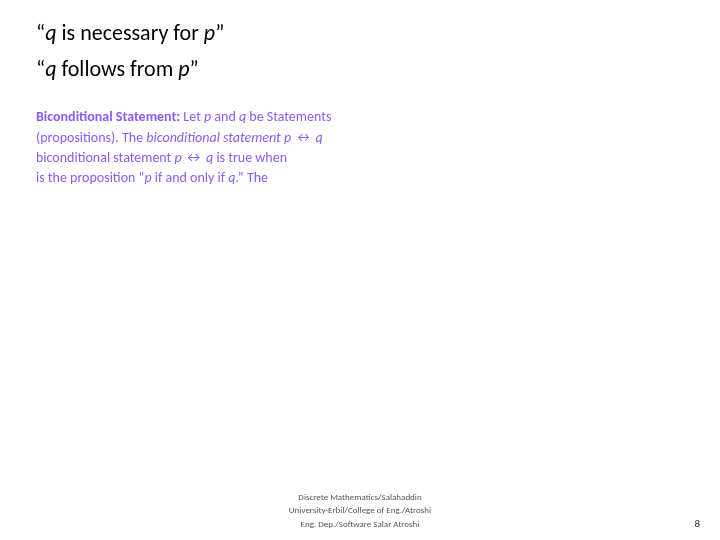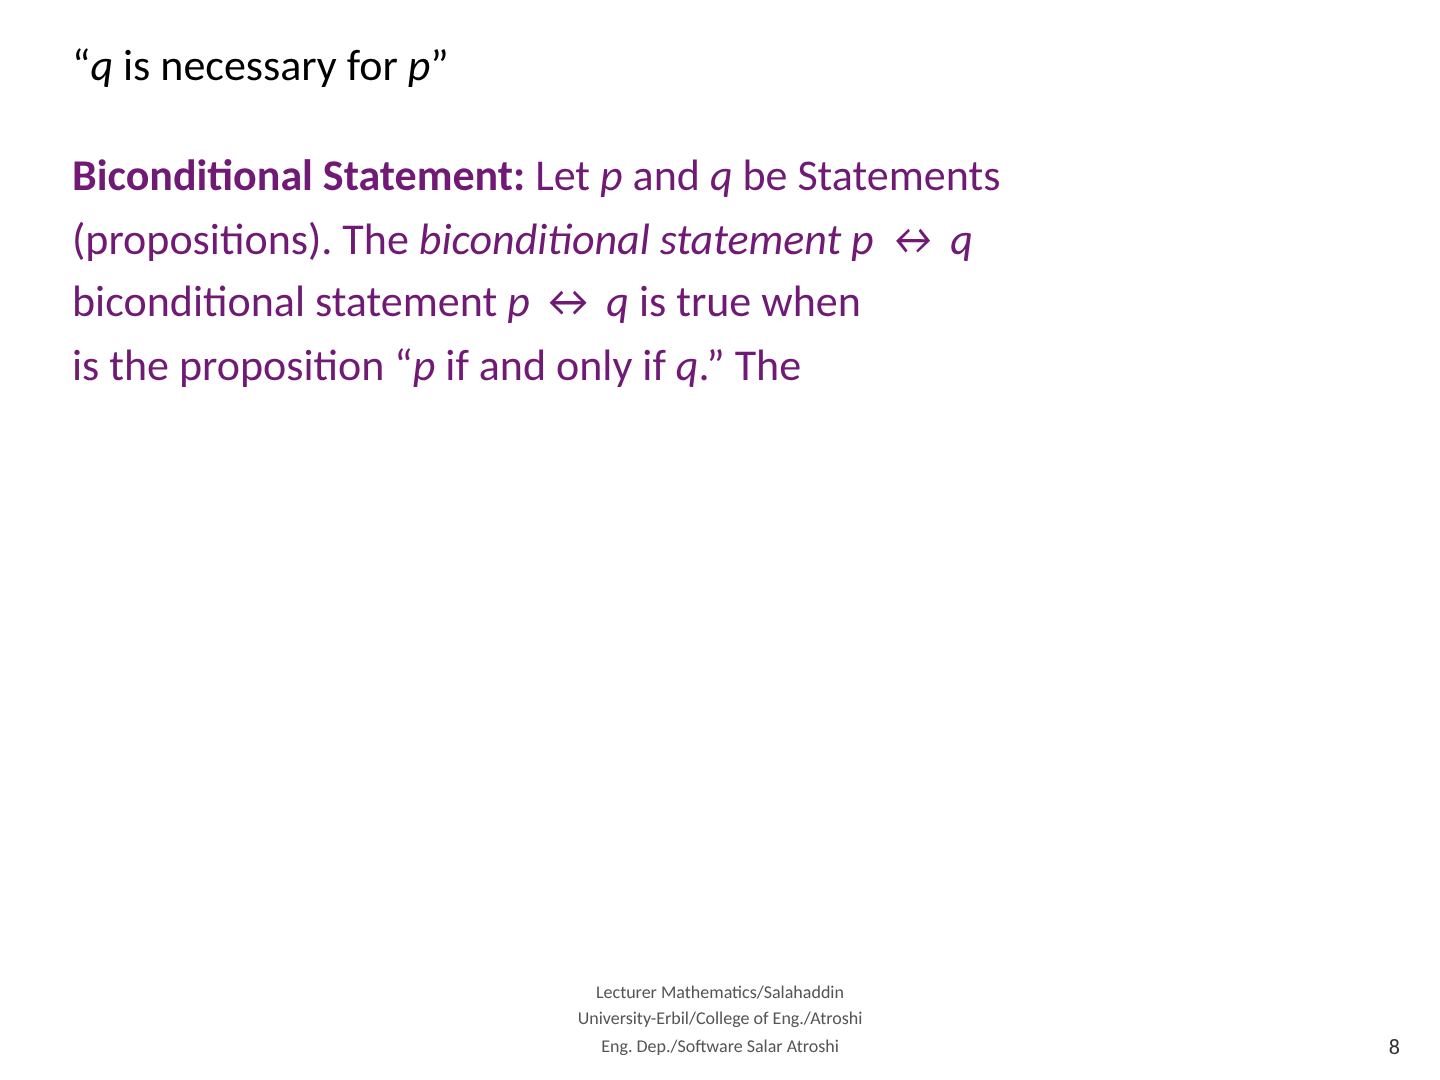--- a/index.html
+++ b/index.html
@@ -35,22 +35,22 @@
 
     .line em {
       font-style: italic;
     }
 
     .biconditional-section {
       margin-top: 18px;
     }
 
     .bi-line {
-      font-size: 22px;
-      color: #701a75;
+      font-size: 14px;
+      color: #8b5cf6;
       line-height: 1.45;
     }
 
     .bi-line em {
       font-style: italic;
     }
 
     .bi-line strong {
       font-weight: bold;
     }
@@ -77,38 +77,41 @@
 </head>
 <body>
 
 <div class="slide-content">
 
   <div class="line">
     “<em>q</em> is necessary for <em>p</em>”
   </div>
 
 
+  <div class="line">
+    “<em>q</em> follows from <em>p</em>”
+  </div>
 
 
   <div class="biconditional-section">
     <div class="bi-line">
       <strong>Biconditional Statement:</strong> Let <em>p</em> and <em>q</em> be Statements
     </div>
     <div class="bi-line">
       (propositions). The <em>biconditional statement p ↔ q</em>
     </div>
     <div class="bi-line">
       biconditional statement <em>p</em> ↔ <em>q</em> is true when
     </div>
     <div class="bi-line">
       is the proposition “<em>p</em> if and only if <em>q</em>.” The
     </div>
   </div>
 
 </div>
 
 <div class="footer">
-  <span>Lecturer Mathematics/Salahaddin</span><br>
+  <span>Discrete Mathematics/Salahaddin</span><br>
   <span>University-Erbil/College of Eng./Atroshi</span><br>
   <span>Eng. Dep./Software Salar Atroshi</span>
 </div>
 
 <div class="slide-number">8</div>
 
 </body></html>

